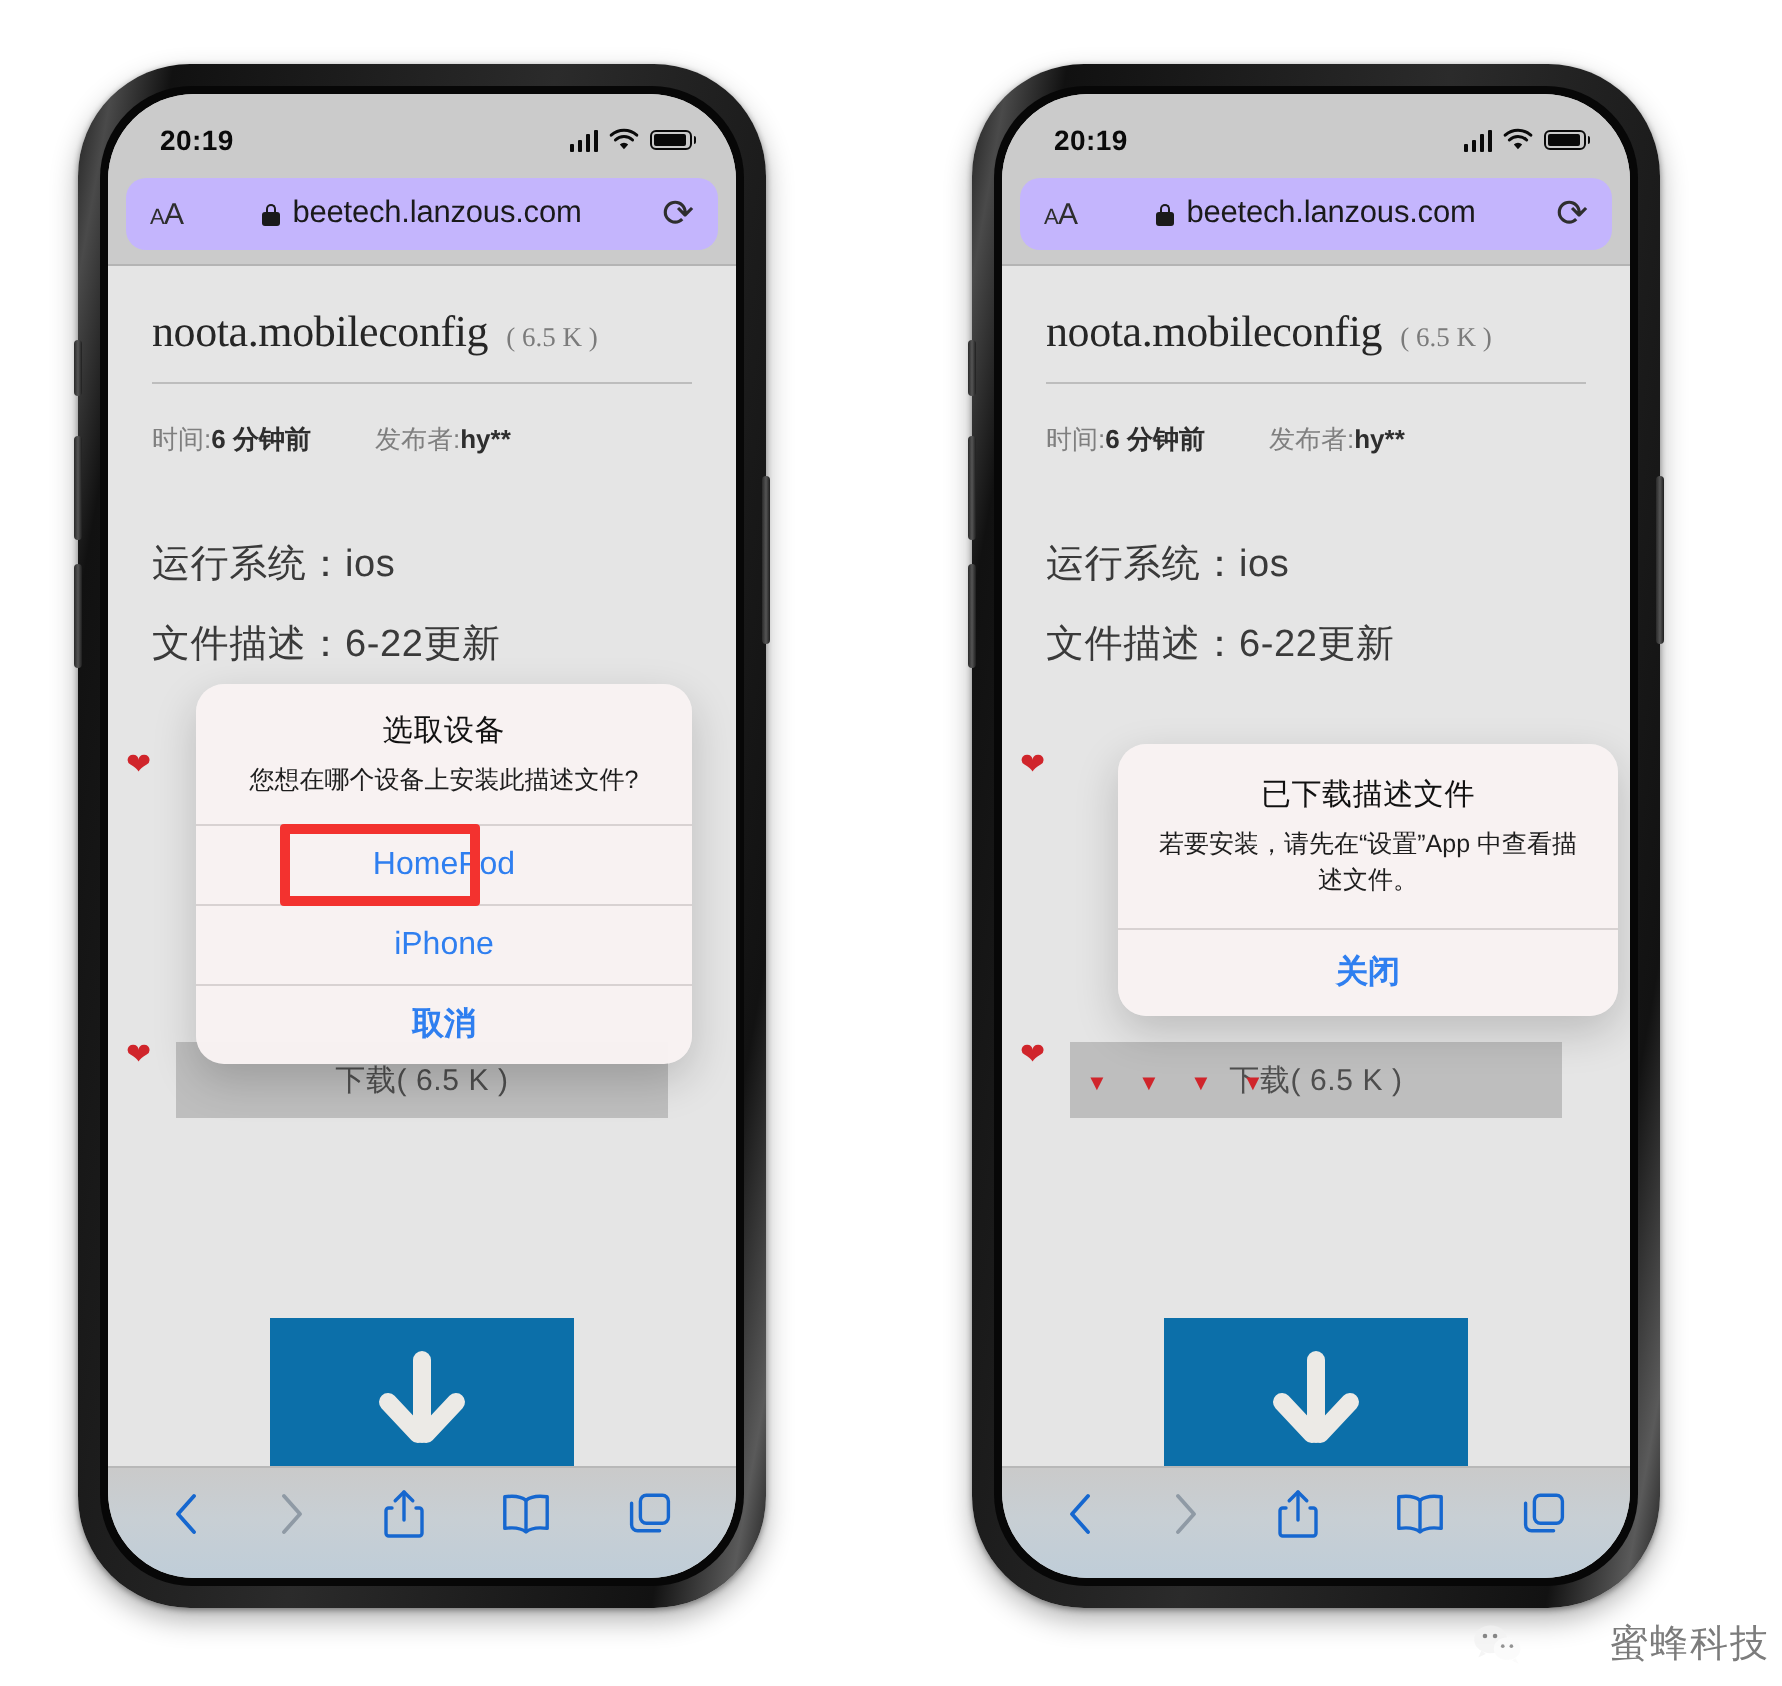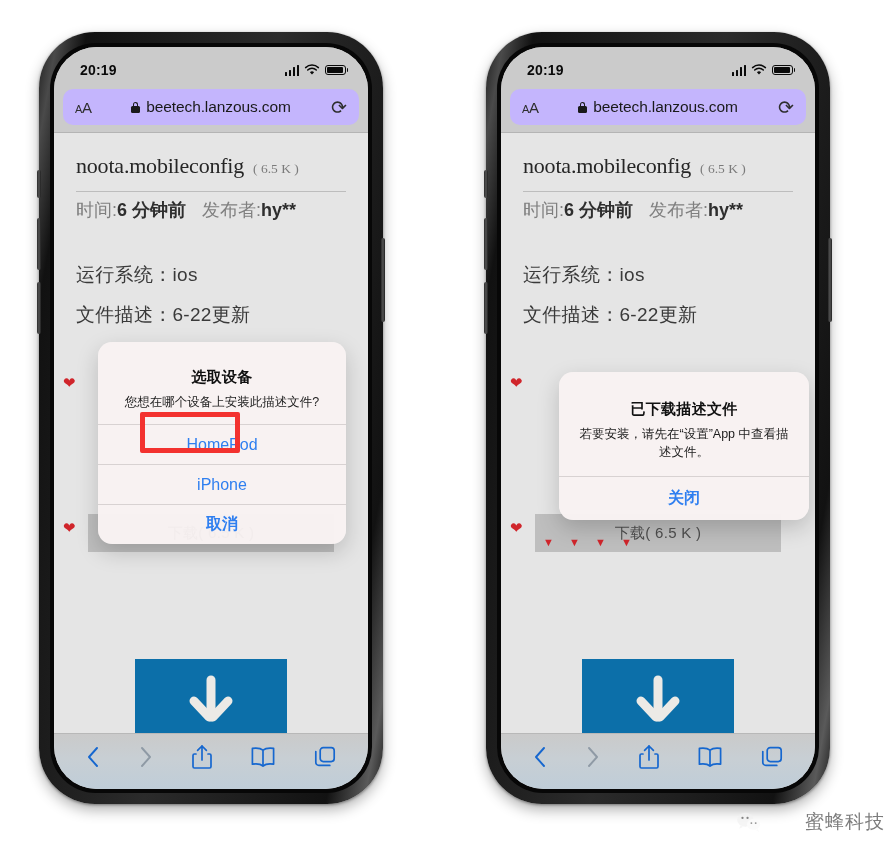--- a/index.html
+++ b/index.html
@@ -106,21 +106,21 @@
 
   
   .page {
     position:absolute; left:0; right:0; top:78px; bottom:56px;
     background:#e5e5e5; overflow:hidden;
   }
   .content { padding: 28px 22px 0; position:relative; }
   .title-row { display:flex; align-items:baseline; gap:9px; padding-bottom:12px; border-bottom:1px solid #bdbdbd;}
   .fname { font-family:"Liberation Serif","DejaVu Serif",serif; font-size:22px; color:#262626; letter-spacing:-.2px;}
   .fsize { font-family:"Liberation Serif","DejaVu Serif",serif; font-size:13.5px; color:#7b7b7b; }
-  .meta { margin-top:6px; font-size:18px; color:#7f7f7f; display:flex; gap:16px; }
+  .meta { margin-top:19px; font-size:13px; color:#7f7f7f; display:flex; gap:32px; }
   .meta b { color:#2e2e2e; font-weight:600; }
   .kv { margin-top:40px; font-size:15px; color:#2b2b2b; }
   .kv div { margin-bottom: 14px; letter-spacing:.3px;}
   .kv span { font-size:19px; color:#3a3a3a; }
 
   .hearts { position:absolute; left:0; top:0; width:100%; height:100%; pointer-events:none;}
   .heart { position:absolute; color:#d0252b; font-size:15px; line-height:1; }
 
   .dlbtn {
     margin: 16px 34px 0; height: 38px; background:#bebebe;
@@ -151,21 +151,21 @@
   
   .overlay-sheet {
     position:absolute; z-index:60;
     background: rgba(249,243,243,.96);
     border-radius: 14px;
     box-shadow: 0 8px 22px rgba(0,0,0,.18);
     overflow:hidden;
     text-align:center;
   }
   .sheet-head { padding: 14px 16px 13px; }
-  .sheet-title { font-size:15px; font-weight:700; color:#111; letter-spacing:.3px;margin-top:12px; }
+  .sheet-title { font-size:15px; font-weight:400; color:#111; letter-spacing:.3px; }
   .sheet-msg { margin-top:6px; font-size:12.5px; color:#1d1d1d; line-height:1.45; }
   .sheet-row {
     border-top:1px solid #d8d2d2; height:40px;
     display:flex; align-items:center; justify-content:center;
     font-size:16px; color:#2f7ff0;
   }
   .sheet-row.bold { font-weight:700; }
   .hl-box {
     position:absolute; border:5px solid #f3322f; border-radius:2px;
     box-sizing:border-box; z-index:70; pointer-events:none;

